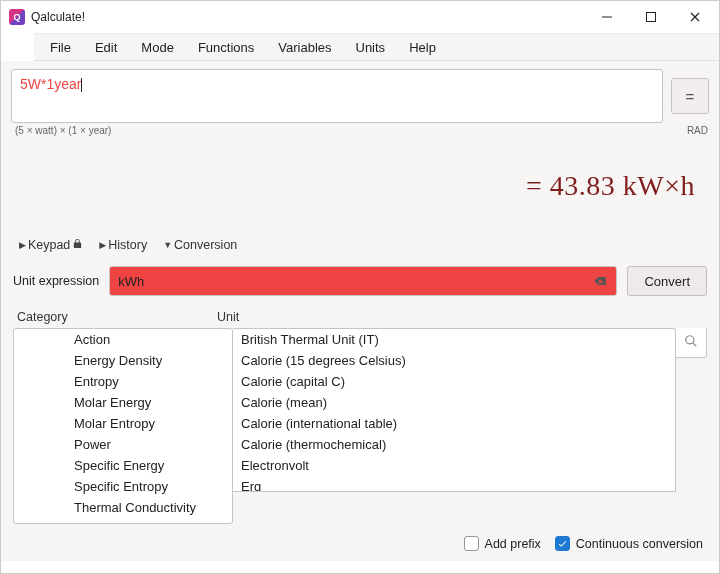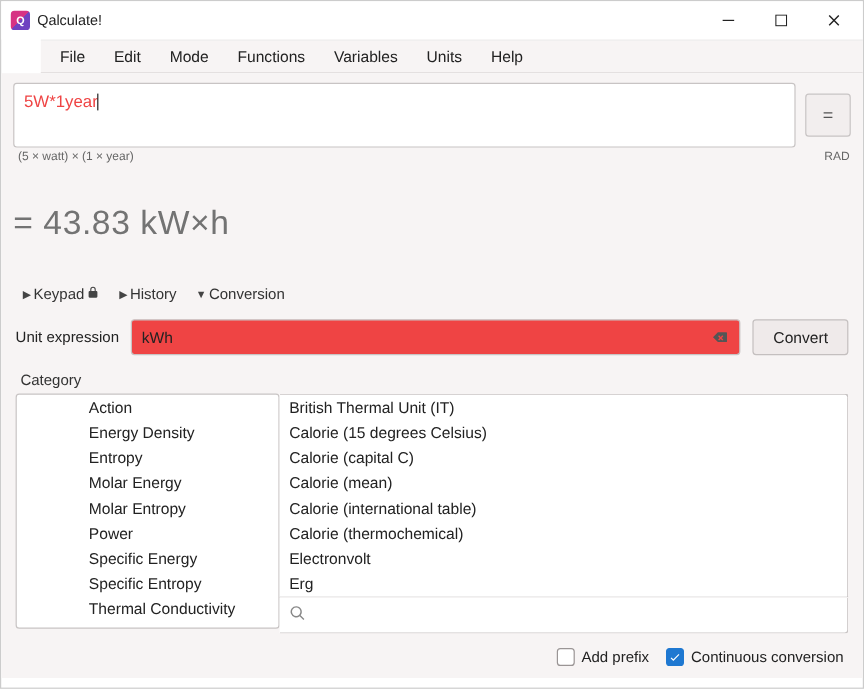--- a/index.html
+++ b/index.html
@@ -70,26 +70,27 @@
     display:flex;align-items:center;justify-content:center;
     font-size:15px;color:#555;
     align-self:center;
   }
   .infoline {
     display:flex;justify-content:space-between;
     font-size:10px;color:#666;
     padding:2px 1px 0 4px;
   }
   .result {
+    text-align:right;
     font-size:28px;
     font-weight:400;
     padding:34px 14px 30px 0;
-    color:#737373;
+    color:#7f1d1d;
     letter-spacing:0.5px;
-    font-family: Liberation Sans, sans-serif;
+    font-family: Liberation Serif, serif;
   }
   .togglerow {
     display:flex;align-items:center;gap:4px;
     padding:4px 2px;
     font-size:12.5px;color:#333;
   }
   .togglerow .tri { font-size:9px; margin-right:2px; color:#444;}
   .togglerow .item { display:flex;align-items:center; padding:2px 6px; }
   .lockicon svg{width:11px;height:11px;fill:#444;margin-left:2px;}
   .convrow {
@@ -120,21 +121,21 @@
   .listsrow{display:flex;gap:0;padding:0 2px;}
   .catbox{
     width:220px;height:196px;
     background:#fff;border:1px solid #c8c4c4;border-radius:3px;
     overflow:hidden;
     font-size:13px;
   }
   .catbox .catitem{padding:3px 6px 3px 60px;white-space:nowrap;}
   .catbox .catitem.pad42{padding-left:42px;display:flex;align-items:center;gap:4px;}
   .catbox .catitem.pad42 .tri{font-size:9px;color:#444;width:8px;}
-  .unitcol{flex:1;display:flex;flex-direction:column;gap:0;}
+  .unitcol{flex:1;display:flex;flex-direction:row;gap:0;}
   .unitbox{
     flex:1;height:164px;
     background:#fff;border:1px solid #c8c4c4;border-left:none;
     border-radius:0 3px 0 0;
     overflow:hidden;font-size:13px;
   }
   .unitbox .uitem{padding:3px 8px;white-space:nowrap;}
   .searchbox{
     height:30px;background:#fff;
     border:1px solid #c8c4c4;border-left:none;border-top:none;
@@ -234,20 +235,21 @@
           </svg>
       </span>
     </div>
     <div class="convbtn">
       <span>Convert</span>
     </div>
   </div>
 
   <div class="headers">
     <div class="col1">Category</div>
+    <div class="col2">Unit</div>
   </div>
 
   <div class="listsrow">
     <div class="catbox">
       <div class="catitem">Action</div>
       <div class="catitem">Energy Density</div>
       <div class="catitem">Entropy</div>
       <div class="catitem">Molar Energy</div>
       <div class="catitem">Molar Entropy</div>
       <div class="catitem">Power</div>

